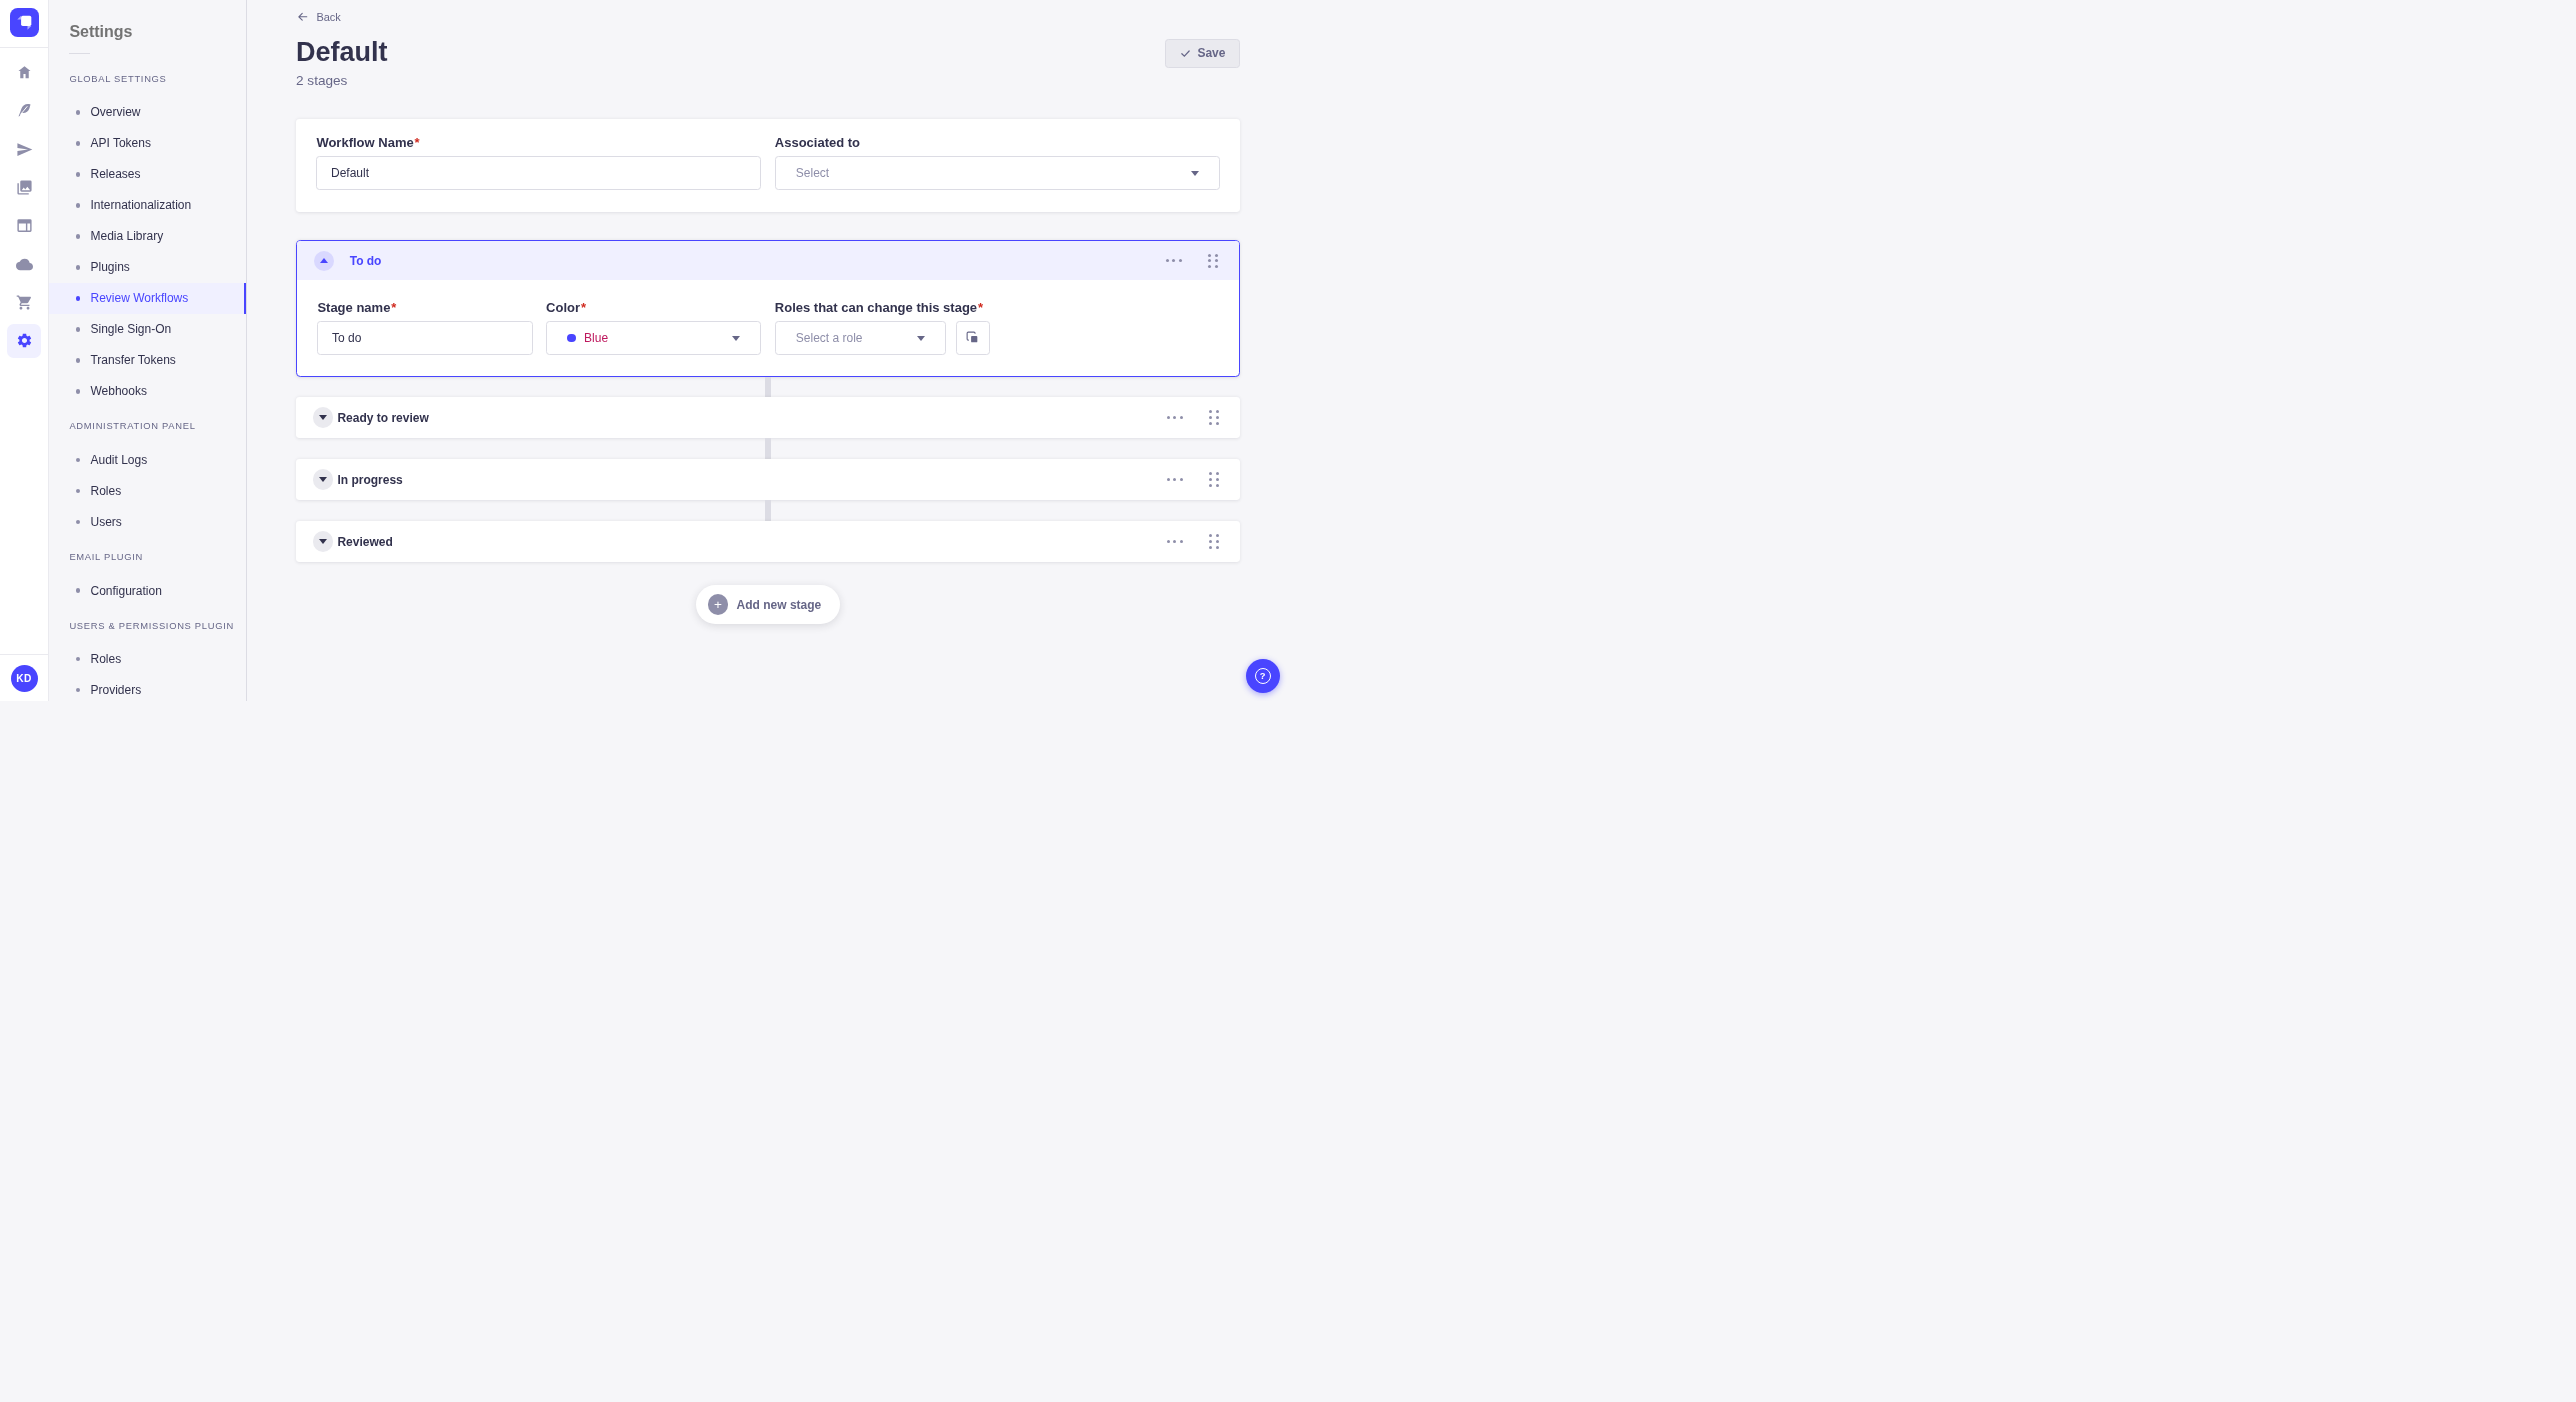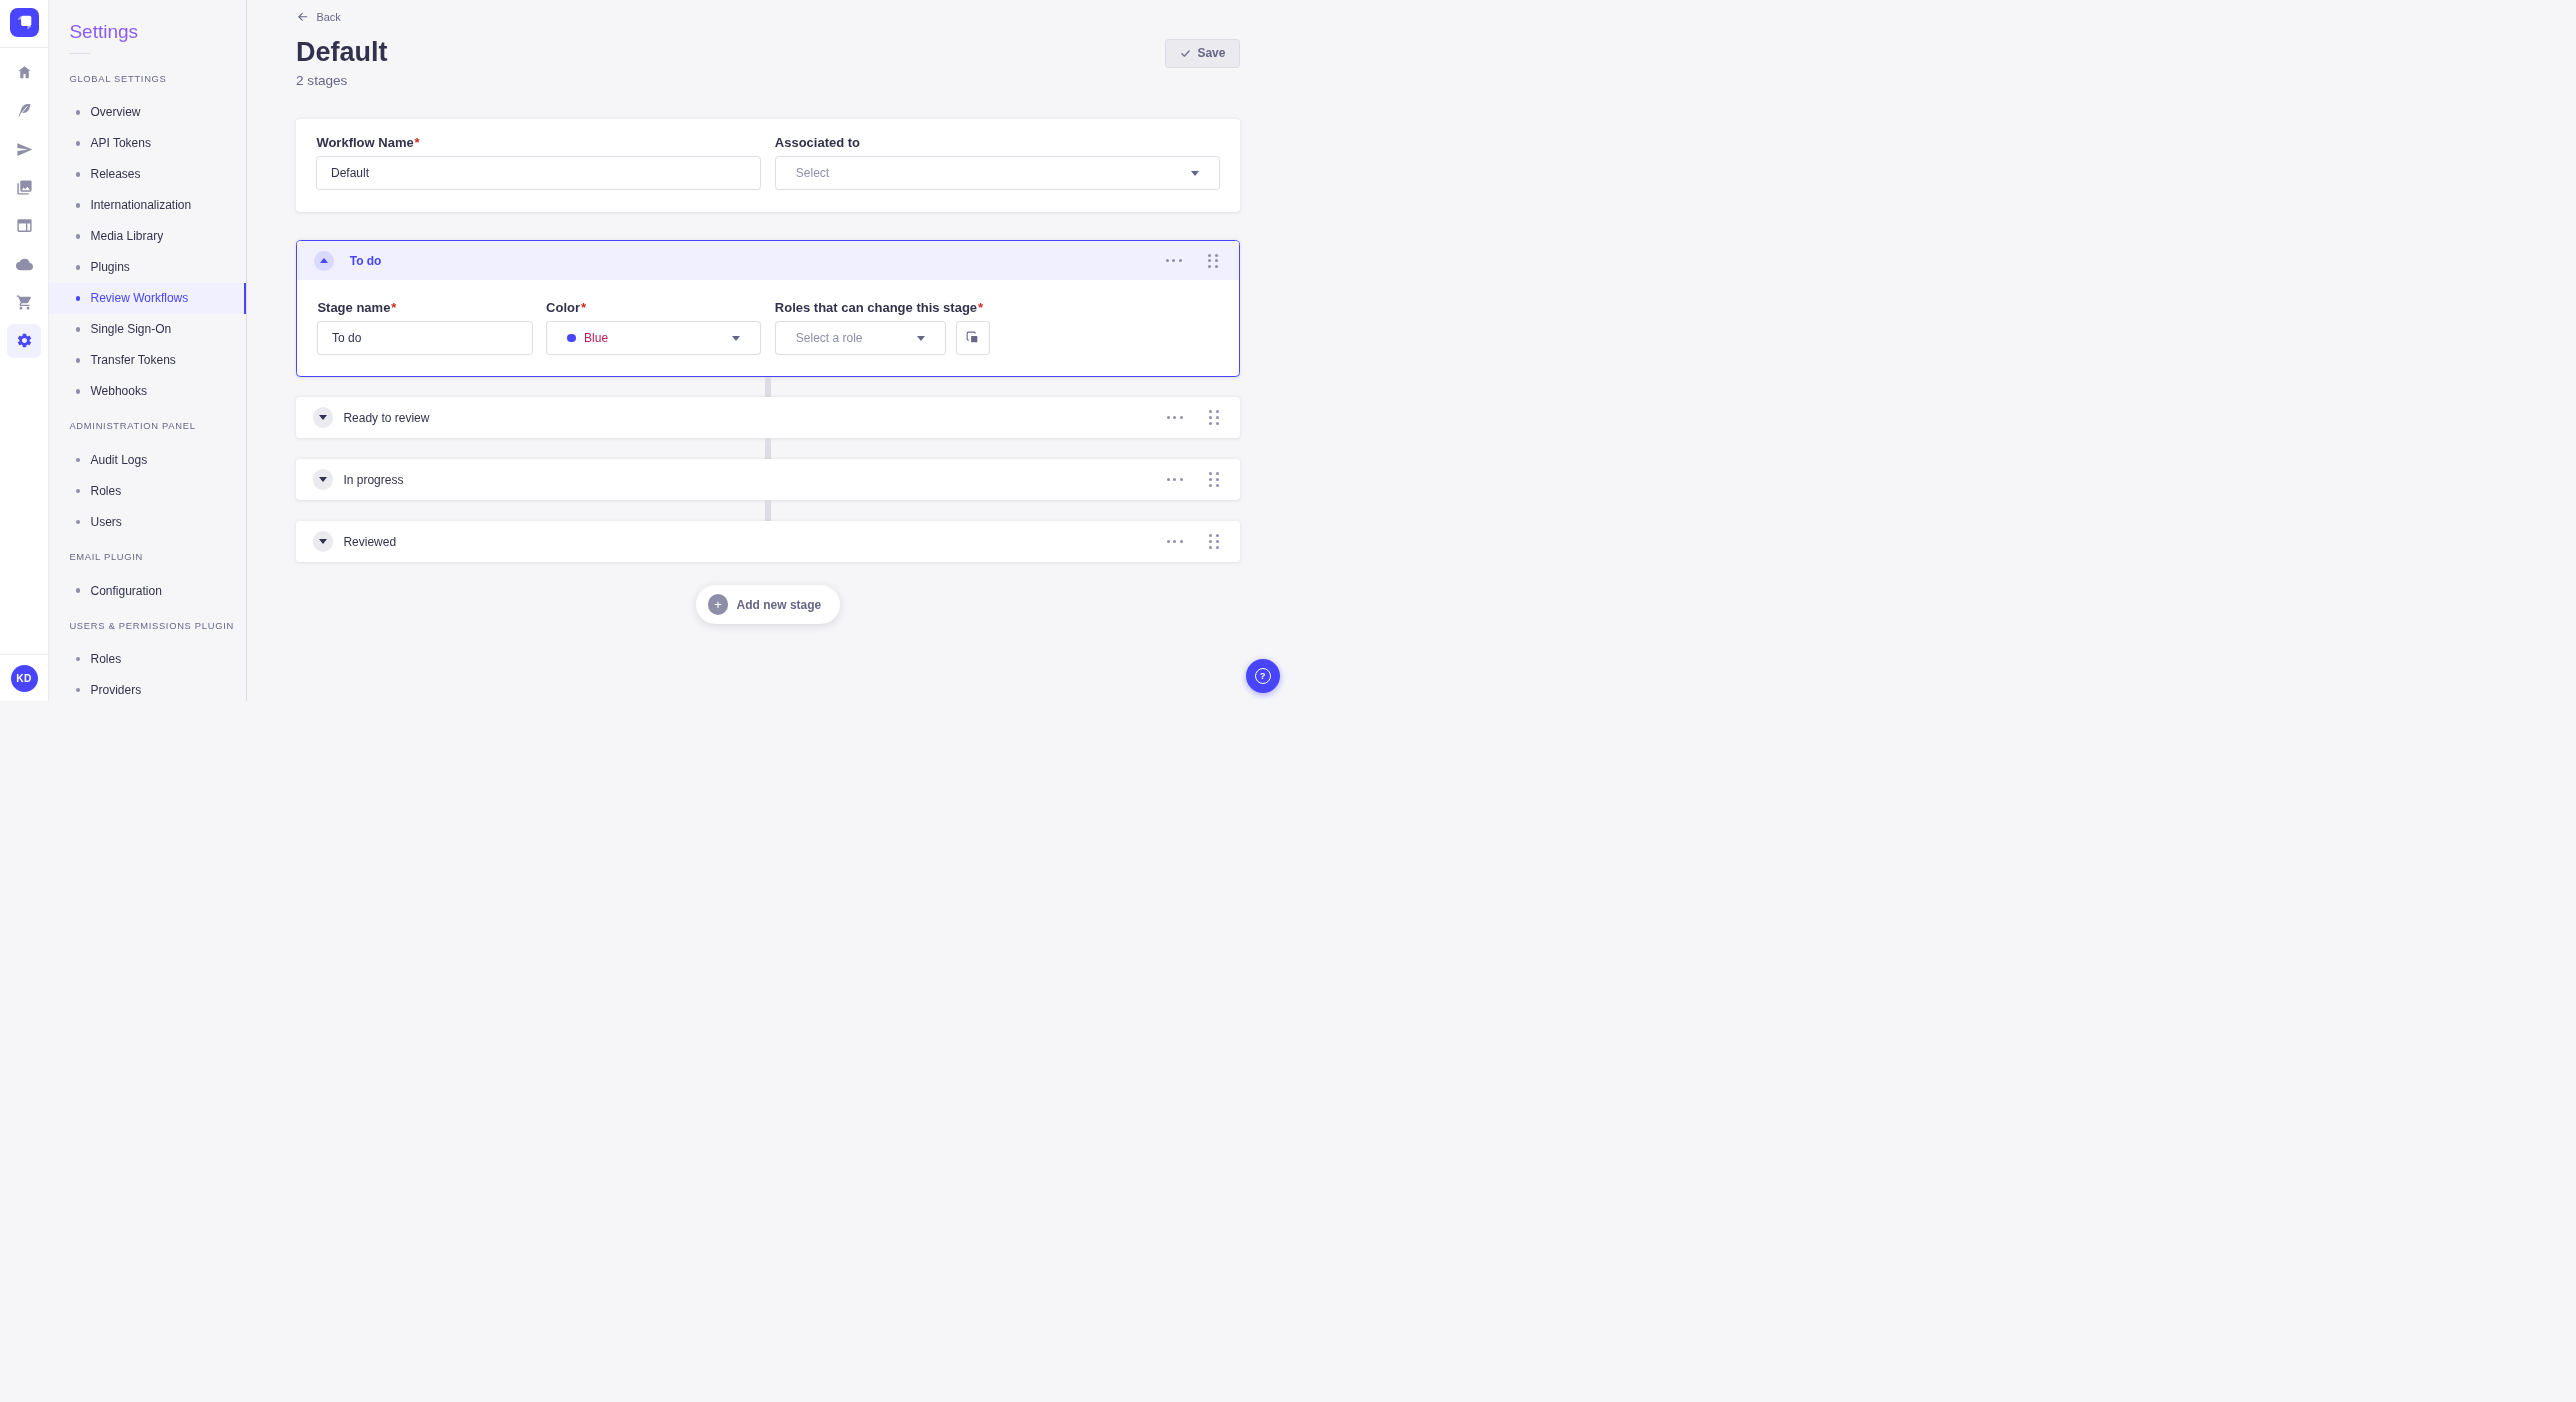--- a/index.html
+++ b/index.html
@@ -12,21 +12,21 @@
   .rail-nav{display:flex;flex-direction:column;align-items:center;padding-top:7.7px}
   .rail-btn{width:34px;height:34px;border-radius:6.8px;display:flex;align-items:center;justify-content:center;margin-bottom:4.3px;cursor:pointer;border:none;background:transparent}
   .rail-btn svg{width:17px;height:17px;fill:#8e8ea9}
   .rail-btn.active{background:#f0f0ff}
   .rail-btn.active svg{fill:#4945ff}
   .rail-user{position:absolute;bottom:0;left:0;right:0;height:47px;border-top:0.9px solid #eaeaef;display:flex;align-items:center;justify-content:center}
   .avatar{width:27px;height:27px;border-radius:50%;background:#4945ff;color:#fff;font-size:10.2px;font-weight:700;display:flex;align-items:center;justify-content:center;letter-spacing:0.3px;cursor:pointer}
 
   
   .sidebar{position:absolute;left:49px;top:0;bottom:0;width:198px;background:#f6f6f9;border-right:0.9px solid #dcdce4;padding-top:22px;overflow:hidden;z-index:5}
-  .sb-title{font-size:19px;font-weight:400;line-height:19px;padding-left:20.4px;color:#8b5cf6}
+  .sb-title{font-size:16px;font-weight:700;line-height:19px;padding-left:20.4px;color:#737373}
   .sb-divider{width:20.4px;height:0.9px;background:#dcdce4;margin:12px 0 0 20.4px}
   .sb-section{margin-top:13.6px}
   .sb-section.first{margin-top:19px}
   .sb-header{font-size:9.4px;font-weight:400;letter-spacing:0.7px;line-height:12px;color:#666687;padding-left:20.4px}
   .sb-items{margin-top:12px}
   .sb-item{height:31px;display:flex;align-items:center;gap:10.2px;padding-left:27px;font-size:12px;color:#32324d;cursor:pointer;position:relative}
   .sb-item .bullet{width:4.3px;height:4.3px;border-radius:50%;background:#8e8ea9;flex:none}
   .sb-item.active{background:#f0f0ff;color:#4945ff;font-weight:500}
   .sb-item.active .bullet{background:#4945ff}
   .sb-item.active::after{content:"";position:absolute;right:0;top:0;bottom:0;width:1.7px;background:#4945ff}
@@ -66,21 +66,21 @@
   .stage-body{padding:20.4px;display:grid;grid-template-columns:1fr 1fr 1fr 1fr;gap:13.6px}
   .roles-row{display:flex;gap:10.2px}
   .roles-row .select{flex:1}
   .icon-btn{width:34px;height:34px;flex:none;border:0.9px solid #dcdce4;border-radius:3.4px;background:#fff;display:flex;align-items:center;justify-content:center;cursor:pointer}
 
   
   .connector{width:6.8px;background:#dcdce4;margin:0 auto}
   .c1{height:20.4px}.c2{height:21px}
   .stage-row{height:41px;display:flex;align-items:center;padding:0 17px;background:#fff;border-radius:3.4px;box-shadow:0 0.9px 3.4px rgba(33,33,52,.1)}
   .stage-row .chev-btn{background:#eaeaef}
-  .row-title{margin-left:10px;font-size:12px;font-weight:400;color:#32324d}
+  .row-title{margin-left:4px;font-size:12px;font-weight:700;color:#32324d}
 
   .add-stage{margin:23px auto 0;width:max-content;height:39px;border:none;border-radius:20.4px;background:#fff;box-shadow:0 1.7px 8.5px rgba(33,33,52,.14);display:flex;align-items:center;gap:8.5px;padding:0 19px 0 12px;font-size:12px;font-weight:600;color:#666687;cursor:pointer;font-family:inherit}
   .plus-circle{width:20.4px;height:20.4px;border-radius:50%;background:#8e8ea9;color:#fff;display:flex;align-items:center;justify-content:center;font-size:13.6px;font-weight:500;line-height:1}
 
   .help-fab{position:absolute;right:8.5px;bottom:8.5px;width:34px;height:34px;border:none;border-radius:50%;background:#4945ff;display:flex;align-items:center;justify-content:center;cursor:pointer;box-shadow:0 1.7px 6.8px rgba(73,69,255,.45);z-index:7}
   .help-ring{width:16px;height:16px;border:1.7px solid #fff;border-radius:50%;display:flex;align-items:center;justify-content:center;color:#fff;font-size:9.4px;font-weight:700}
 </style>
 </head>
 <body>
 

